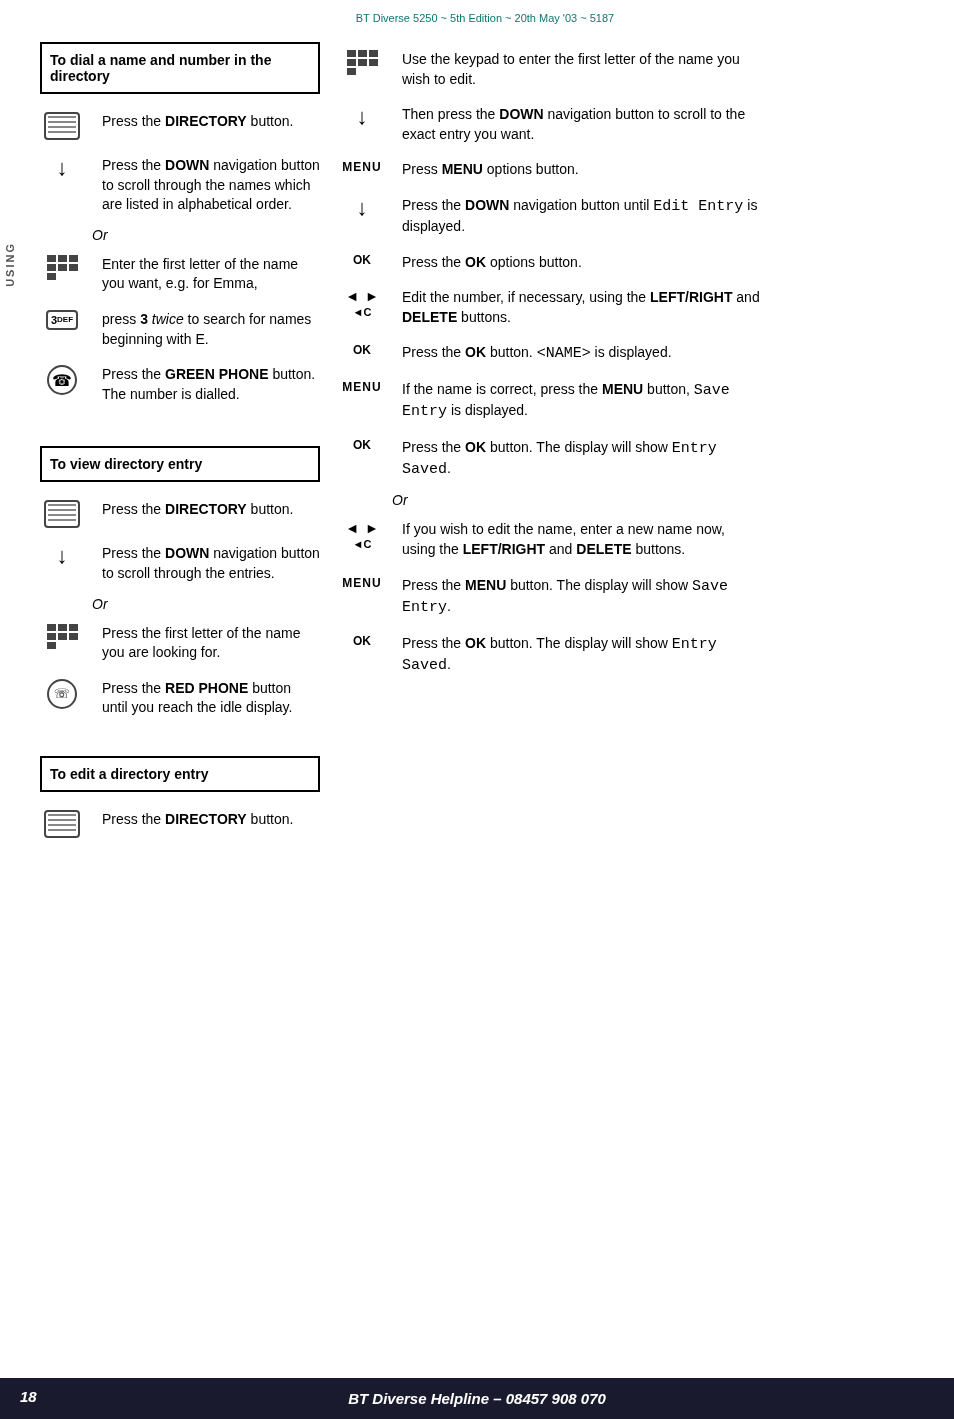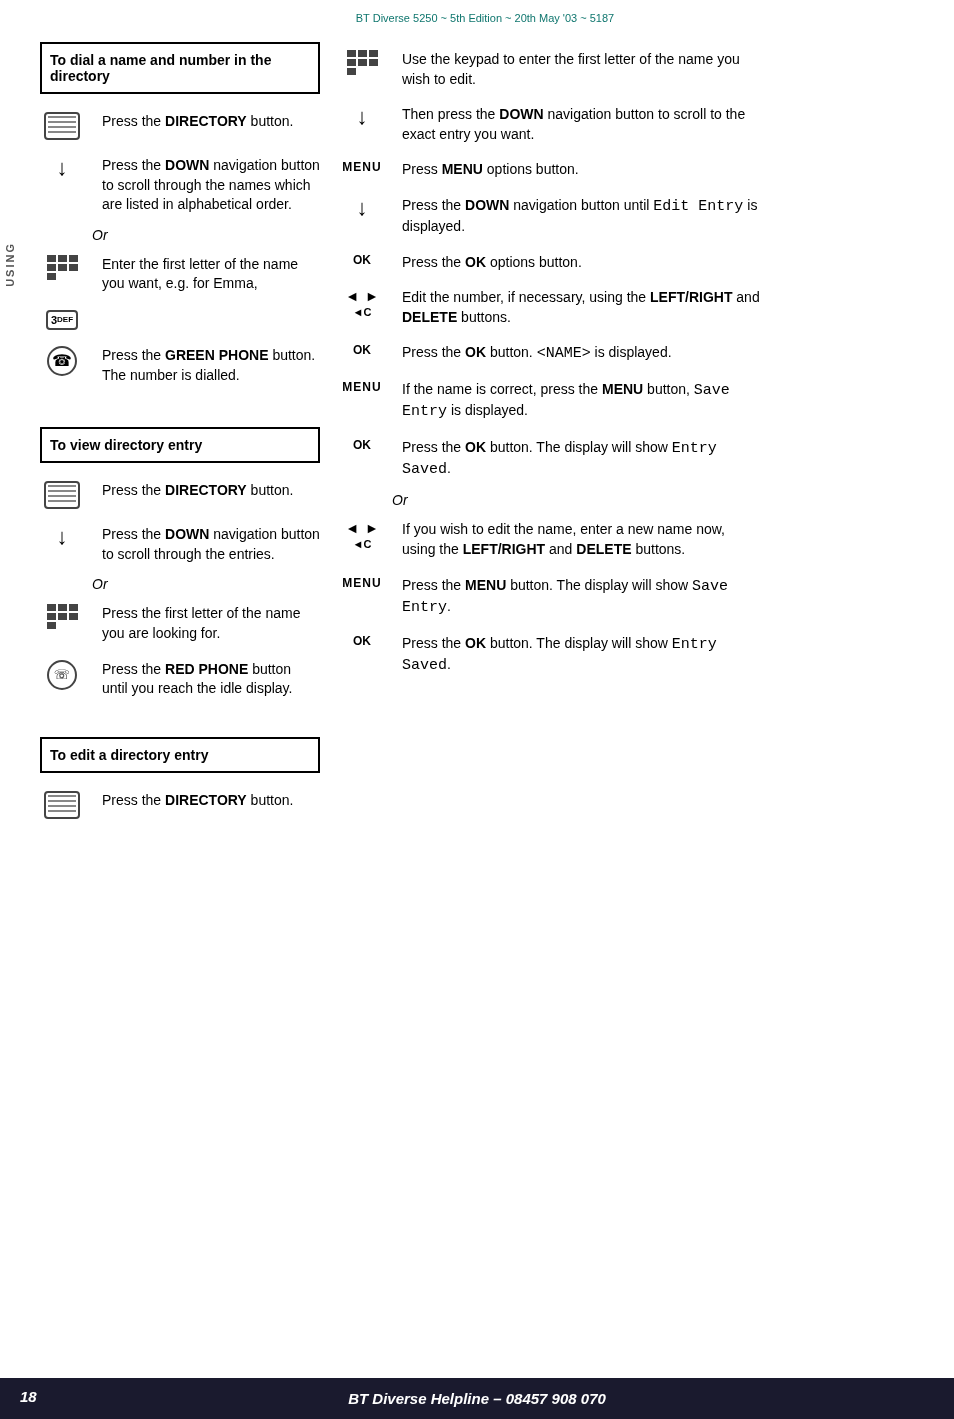--- a/index.html
+++ b/index.html
@@ -300,20 +300,23 @@
       </div>
       <div class="step-text">
         Enter the first letter of the name you want, e.g. for Emma,
       </div>
     </div>
 
     <div class="step-row">
       <div class="icon-cell">
         <div class="icon-key3">3<sub style="font-size:8px">DEF</sub></div>
       </div>
+      <div class="step-text">
+        press <b>3</b> <i>twice</i> to search for names beginning with E.
+      </div>
     </div>
 
     <div class="step-row">
       <div class="icon-cell">
         <div class="icon-green-phone">☎</div>
       </div>
       <div class="step-text">
         Press the <b>GREEN PHONE</b> button. The number is dialled.
       </div>
     </div>

